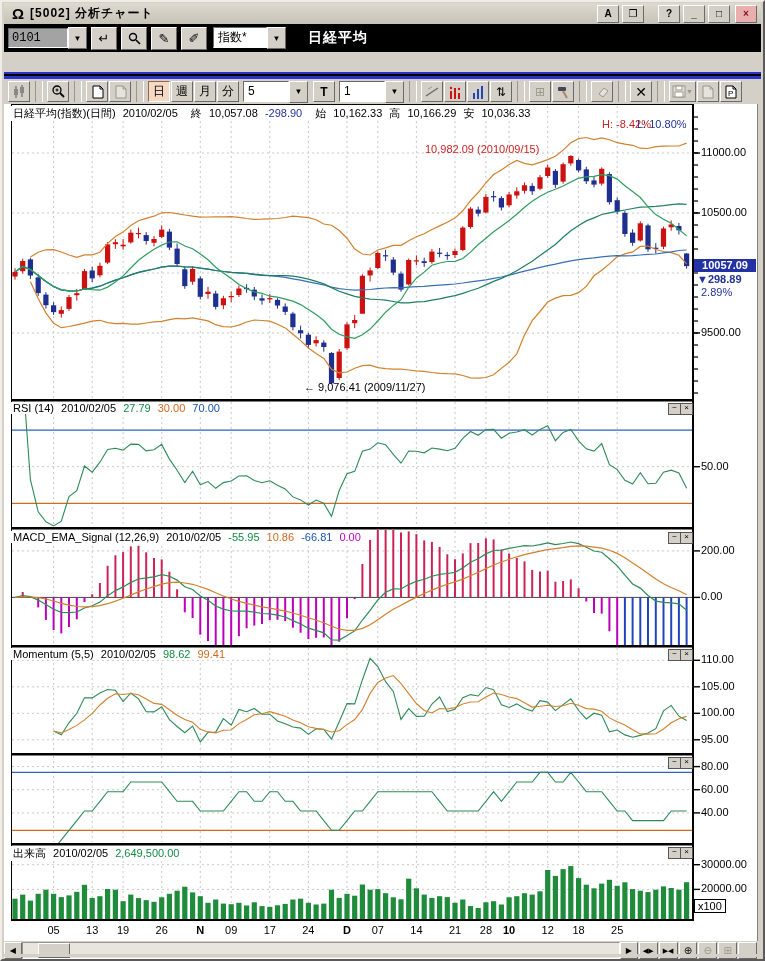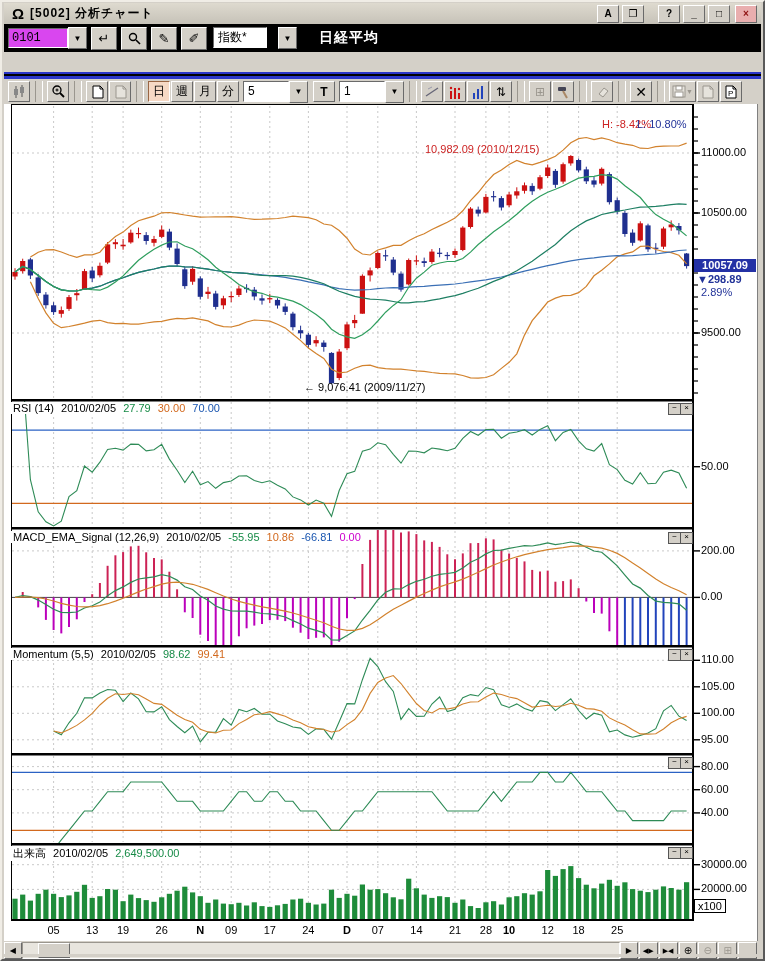--- a/index.html
+++ b/index.html
@@ -14,27 +14,27 @@
   .tb-btns{margin-left:auto;display:flex;gap:3px;margin-right:4px;align-items:center;}
   .wbtn{width:20px;height:16px;background:#d4d0c8;border:1px solid;border-color:#fff #6a6a6a #6a6a6a #fff;
         display:flex;align-items:center;justify-content:center;font-size:10px;font-weight:bold;color:#000;}
   .wbtn.close{background:#e9aeae;color:#8d1010;margin-left:2px;}
   .wgap{width:8px;}
   
   .row2{position:absolute;left:2px;top:22px;right:2px;height:28px;background:#000;display:flex;align-items:center;}
   .row3{position:absolute;left:2px;top:50px;right:2px;height:20px;background:#000;color:#fff;display:flex;align-items:center;}
   .bluesep{position:absolute;left:2px;top:70px;right:2px;height:7px;background:#000;
     border-top:2px solid #2a35c8;border-bottom:3px solid #2a35c8;box-sizing:border-box;}
-  .codebox{margin-left:4px;width:52px;height:18px;background:#d946ef;border:1px solid;border-color:#6a6a6a #fff #fff #6a6a6a;
+  .codebox{margin-left:4px;width:52px;height:18px;background:#a3a3a3;border:1px solid;border-color:#6a6a6a #fff #fff #6a6a6a;
     color:#000;font-size:12px;padding:0 3px;font-family:"Liberation Mono","DejaVu Sans Mono",monospace;}
   .dropbtn{width:17px;height:20px;background:#d4d0c8;border:1px solid;border-color:#fff #6a6a6a #6a6a6a #fff;
     display:flex;align-items:center;justify-content:center;font-size:8px;color:#000;}
   .kbtn{width:24px;height:21px;background:#d4d0c8;border:1px solid;border-color:#fff #6a6a6a #6a6a6a #fff;
     margin-left:4px;display:flex;align-items:center;justify-content:center;font-size:13px;color:#000;}
-  .combo{display:flex;margin-left:6px;gap:11px;}
+  .combo{display:flex;margin-left:6px;}
   .combotext{width:48px;height:19px;background:#fff;color:#000;border:1px solid;border-color:#6a6a6a #fff #fff #6a6a6a;
     display:flex;align-items:center;padding-left:4px;font-size:12px;}
   .symname{color:#fff;font-weight:bold;font-size:14px;margin-left:22px;letter-spacing:1px;text-align:center;}
   .q-label{color:#eee;font-size:12px;}
   .q-cyan{color:#33ccff;font-weight:bold;font-size:12px;}
   .q-red{color:#ff7a66;font-size:12px;}
   
   .toolbar{position:absolute;left:2px;top:77px;right:2px;height:25px;background:#d4d0c8;display:flex;align-items:center;
     border-bottom:1px solid #808080;}
   .tbtn{min-width:22px;height:21px;background:#d4d0c8;border:1px solid;border-color:#fff #6a6a6a #6a6a6a #fff;
@@ -778,23 +778,36 @@
         <line x1="690" y1="582.8" x2="696" y2="582.8" stroke="#000" stroke-width="1.4"></line>
         <line x1="690" y1="609.3" x2="696" y2="609.3" stroke="#000" stroke-width="1.4"></line>
         <line x1="690" y1="635.8" x2="696" y2="635.8" stroke="#000" stroke-width="1.4"></line>
         <line x1="690" y1="662.6" x2="696" y2="662.6" stroke="#000" stroke-width="1.4"></line>
         <line x1="690" y1="685.7" x2="696" y2="685.7" stroke="#000" stroke-width="1.4"></line>
         <line x1="690" y1="708.9" x2="696" y2="708.9" stroke="#000" stroke-width="1.4"></line>
         <line x1="690" y1="760.7" x2="696" y2="760.7" stroke="#000" stroke-width="1.4"></line>
         <line x1="690" y1="785.4" x2="696" y2="785.4" stroke="#000" stroke-width="1.4"></line>
       </svg>
 
+    <div class="phead" style="top:2px">
+      <span>日経平均(指数)(日間)</span>
+      <span>2010/02/05</span>
+      <span style="margin-left:6px">終</span>
+      <span>10,057.08</span>
+      <span class="v-navy">-298.90</span>
+      <span style="margin-left:6px">始</span>
+      <span>10,162.33</span>
+      <span>高</span>
+      <span>10,166.29</span>
+      <span>安</span>
+      <span>10,036.33</span>
+    </div>
     <div class="overlaytext v-red" style="left:565px;top:14px">H: -8.42%</div>
     <div class="overlaytext v-navy" style="left:633px;top:14px">L: 10.80%</div>
-    <div class="overlaytext v-red" style="left:388px;top:39px">10,982.09 (2010/12/15)</div>
+    <div class="overlaytext v-red" style="left:388px;top:39px">10,982.09 (2010/09/15)</div>
     <div class="overlaytext" style="left:300px;top:277px">← 9,076.41 (2009/11/27)</div>
 
     <div class="badge" id="badge-box" style="top: 155.149px;">10057.09</div>
     <div class="overlaytext v-navy" id="badge-chg" style="left: 693px; font-weight: bold; top: 169.149px;">▼298.89</div>
     <div class="overlaytext v-navy" id="badge-pct" style="left: 697px; top: 182.149px;">2.89%</div>
 
     <div class="phead" style="top:298px">
       <span>RSI (14)</span>
       <span>2010/02/05</span>
       <span class="v-green">27.79</span>

